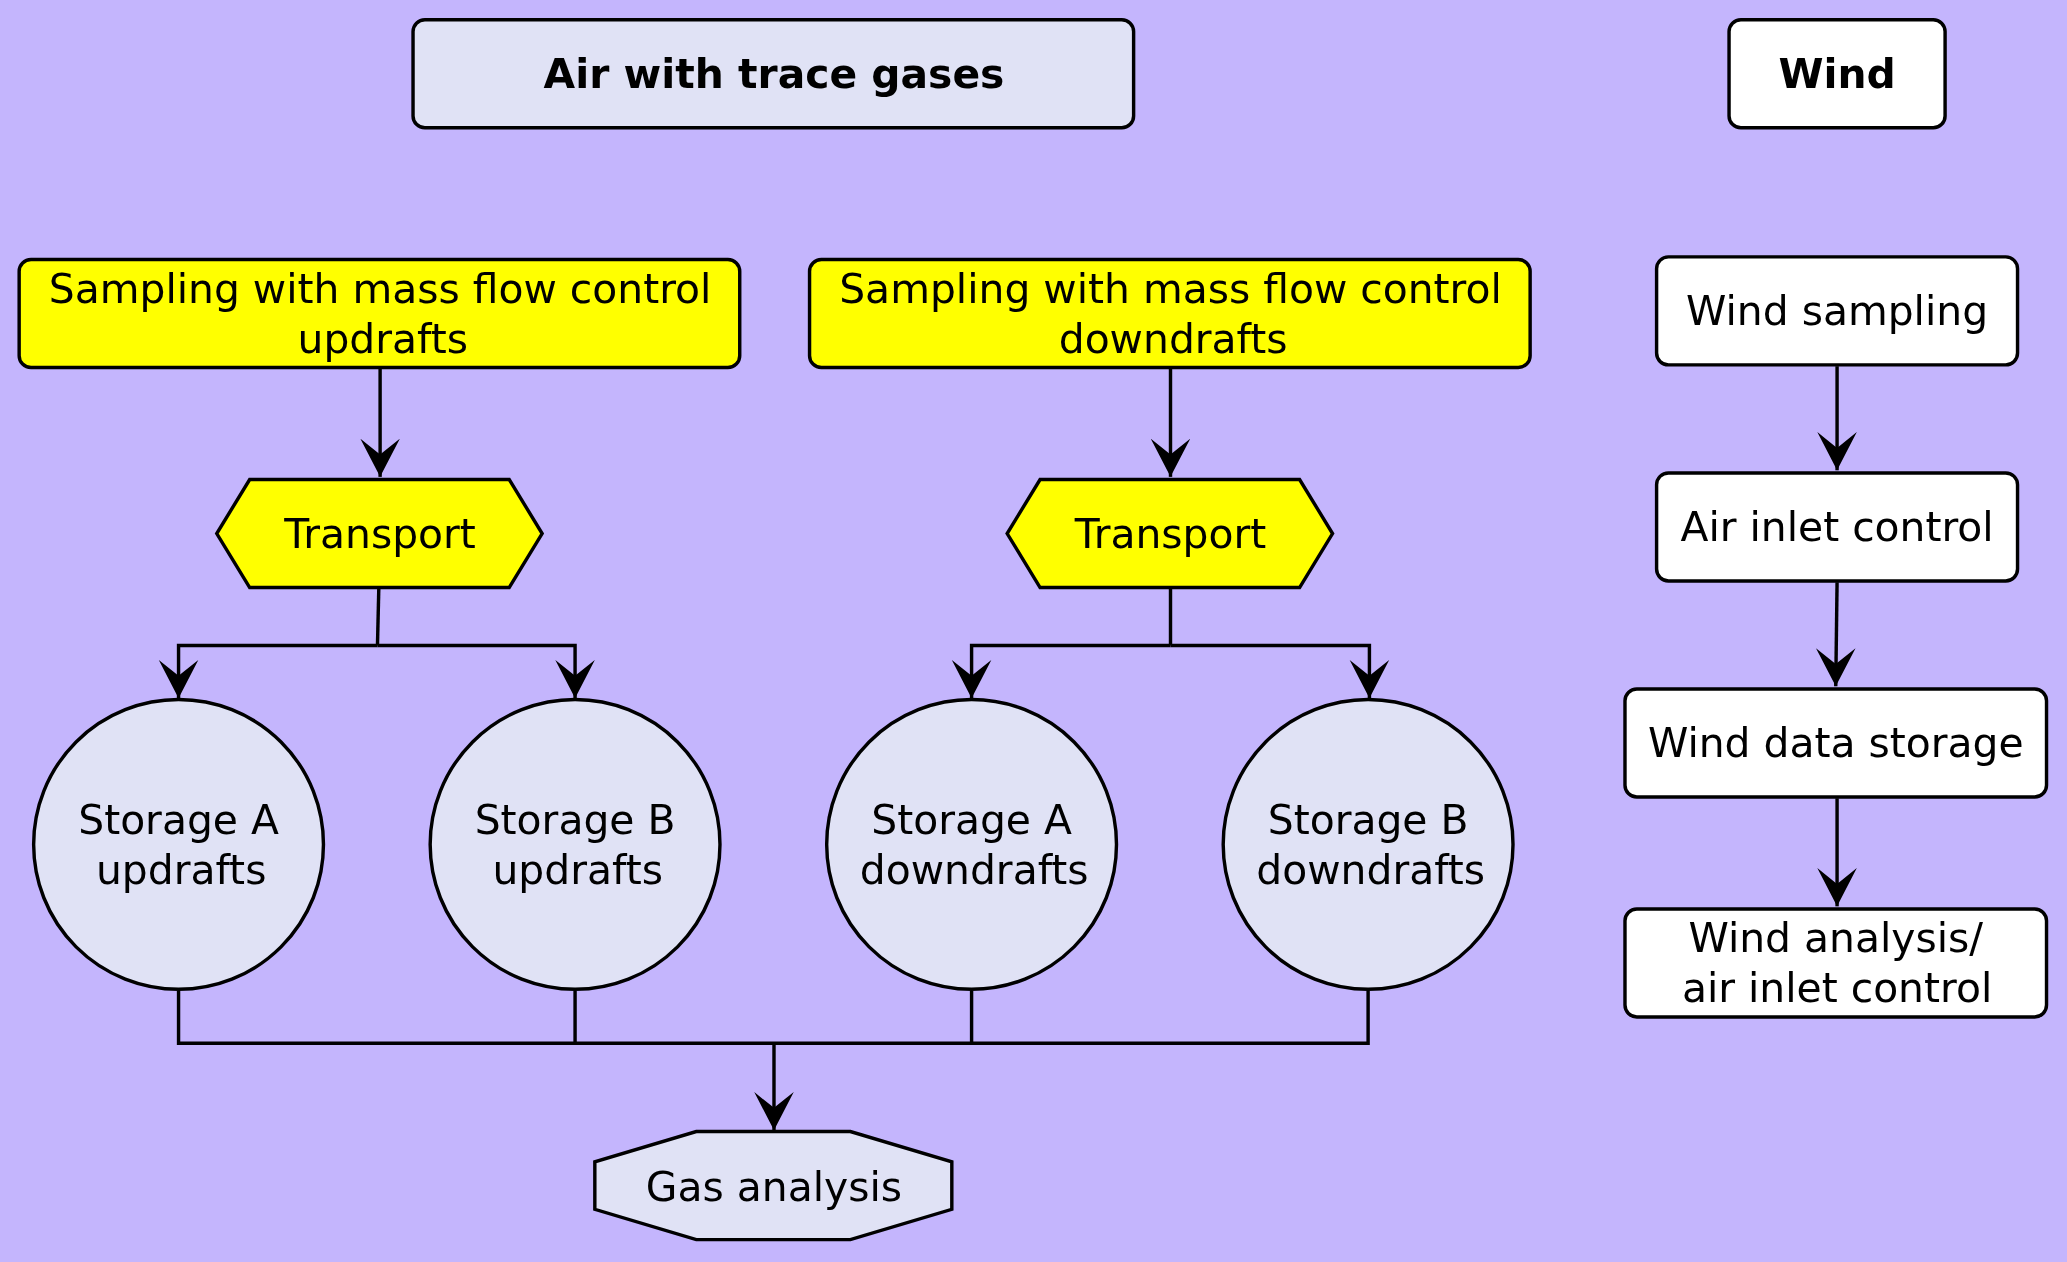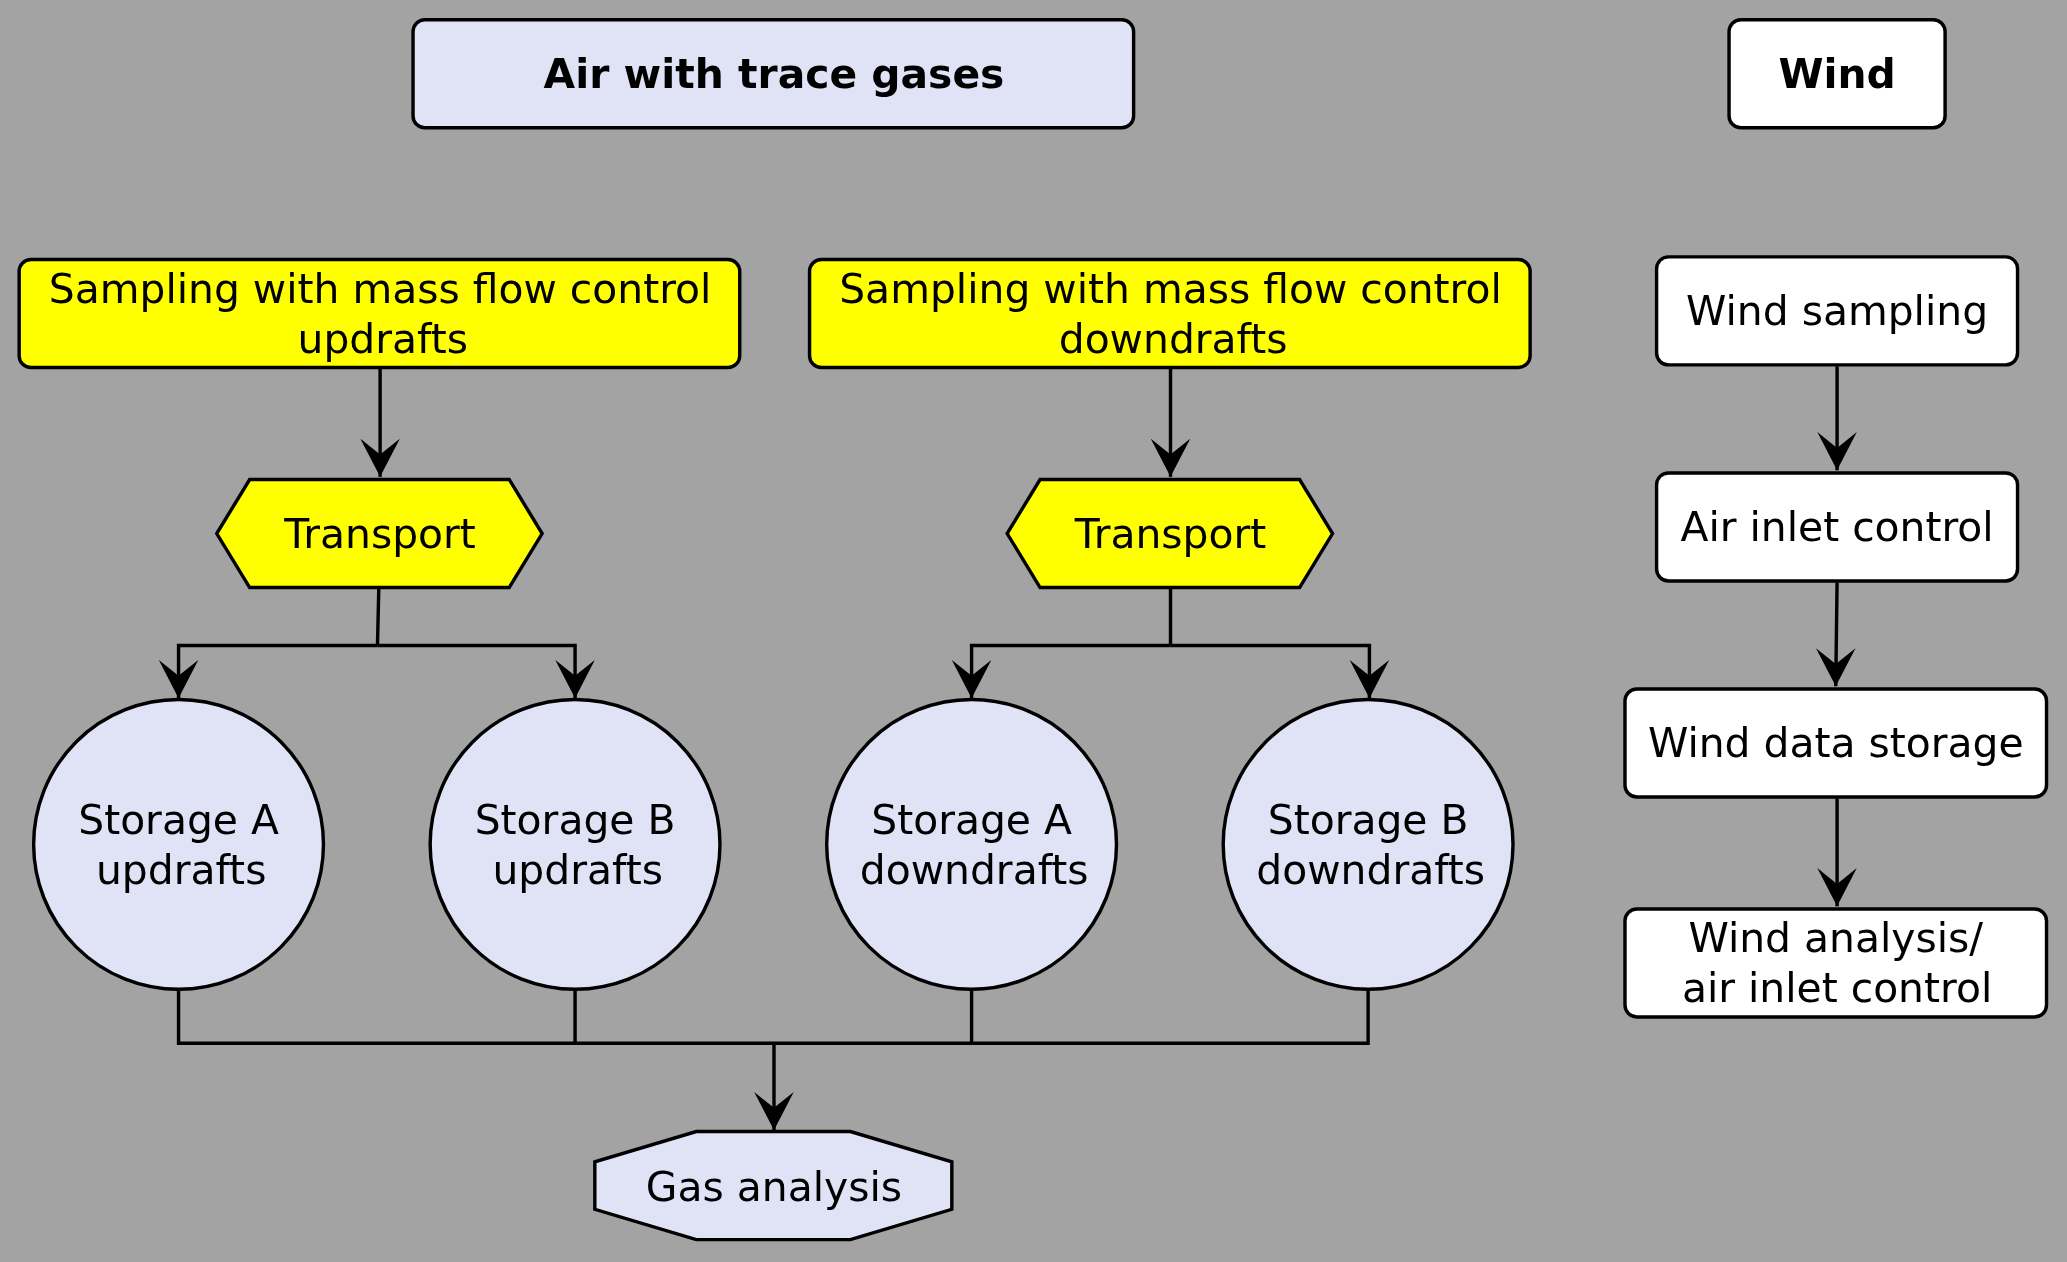--- a/index.html
+++ b/index.html
@@ -1,16 +1,16 @@
 <!DOCTYPE html>
 <html><head>
 <meta charset="utf-8">
 <style>
   html, body { margin:0; padding:0; background:#ffffff; }
-  #canvas { width:2067px; height:1262px; position:relative; overflow:hidden; background:#a3a3a3; }
+  #canvas { width:2067px; height:1262px; position:relative; overflow:hidden; background:#c4b5fd; }
   svg { display:block; }
   .lbl { font-family:"DejaVu Sans", sans-serif; font-size:31px; fill:#000; }
   .lbl.bold { font-weight:bold; }
   .edge { stroke:#000; stroke-width:2.6; fill:none; }
   .node { stroke:#000; stroke-width:2.6; }
 </style>
 </head>
 <body>
 
 <div id="canvas">

